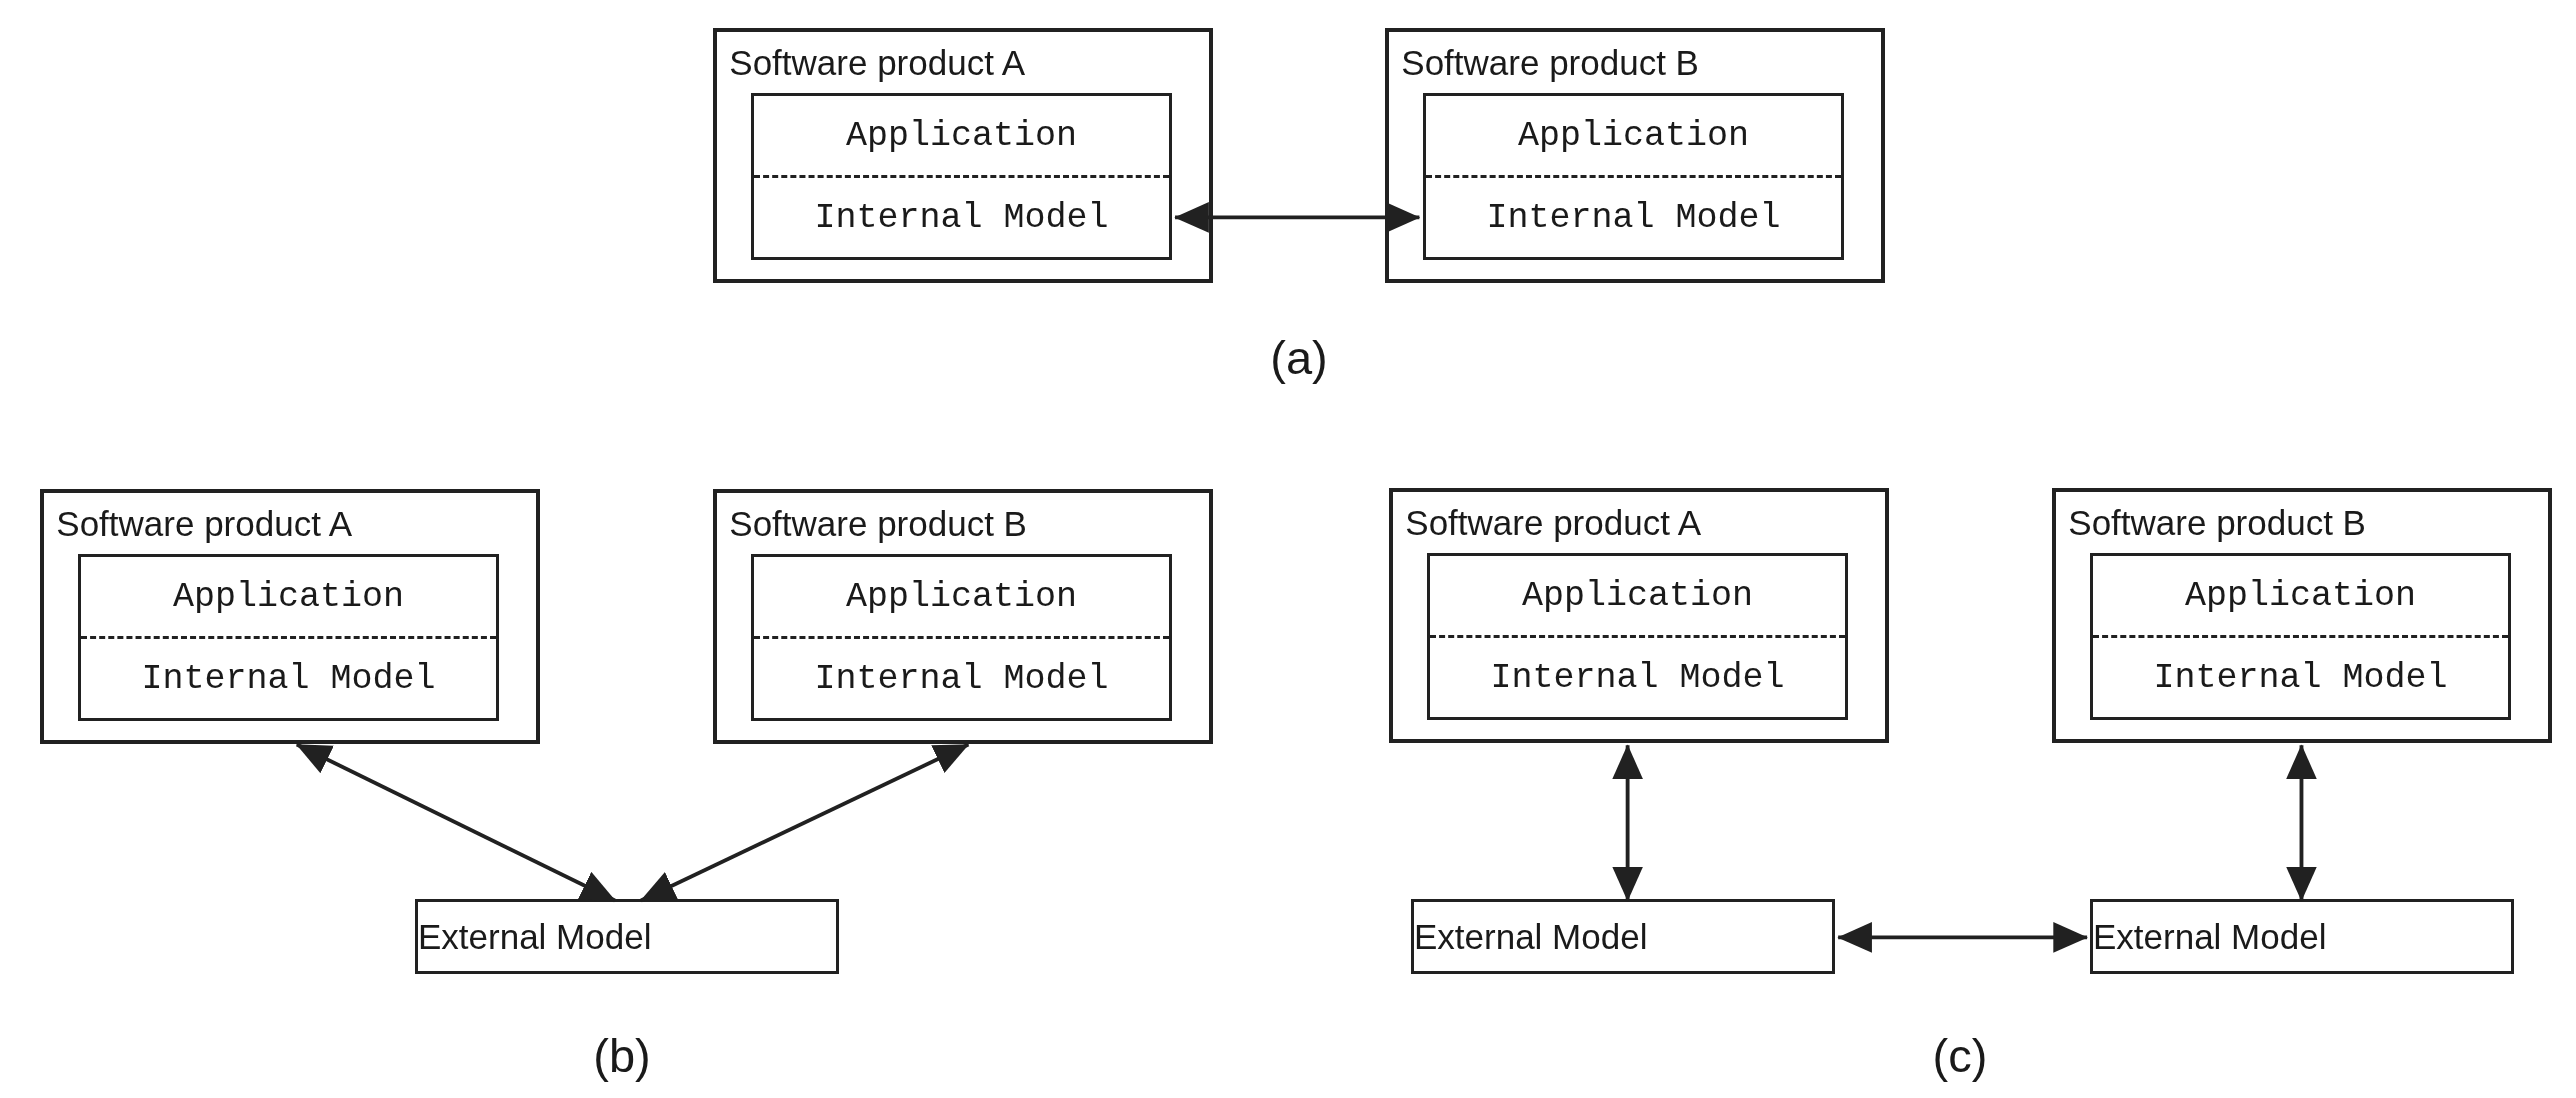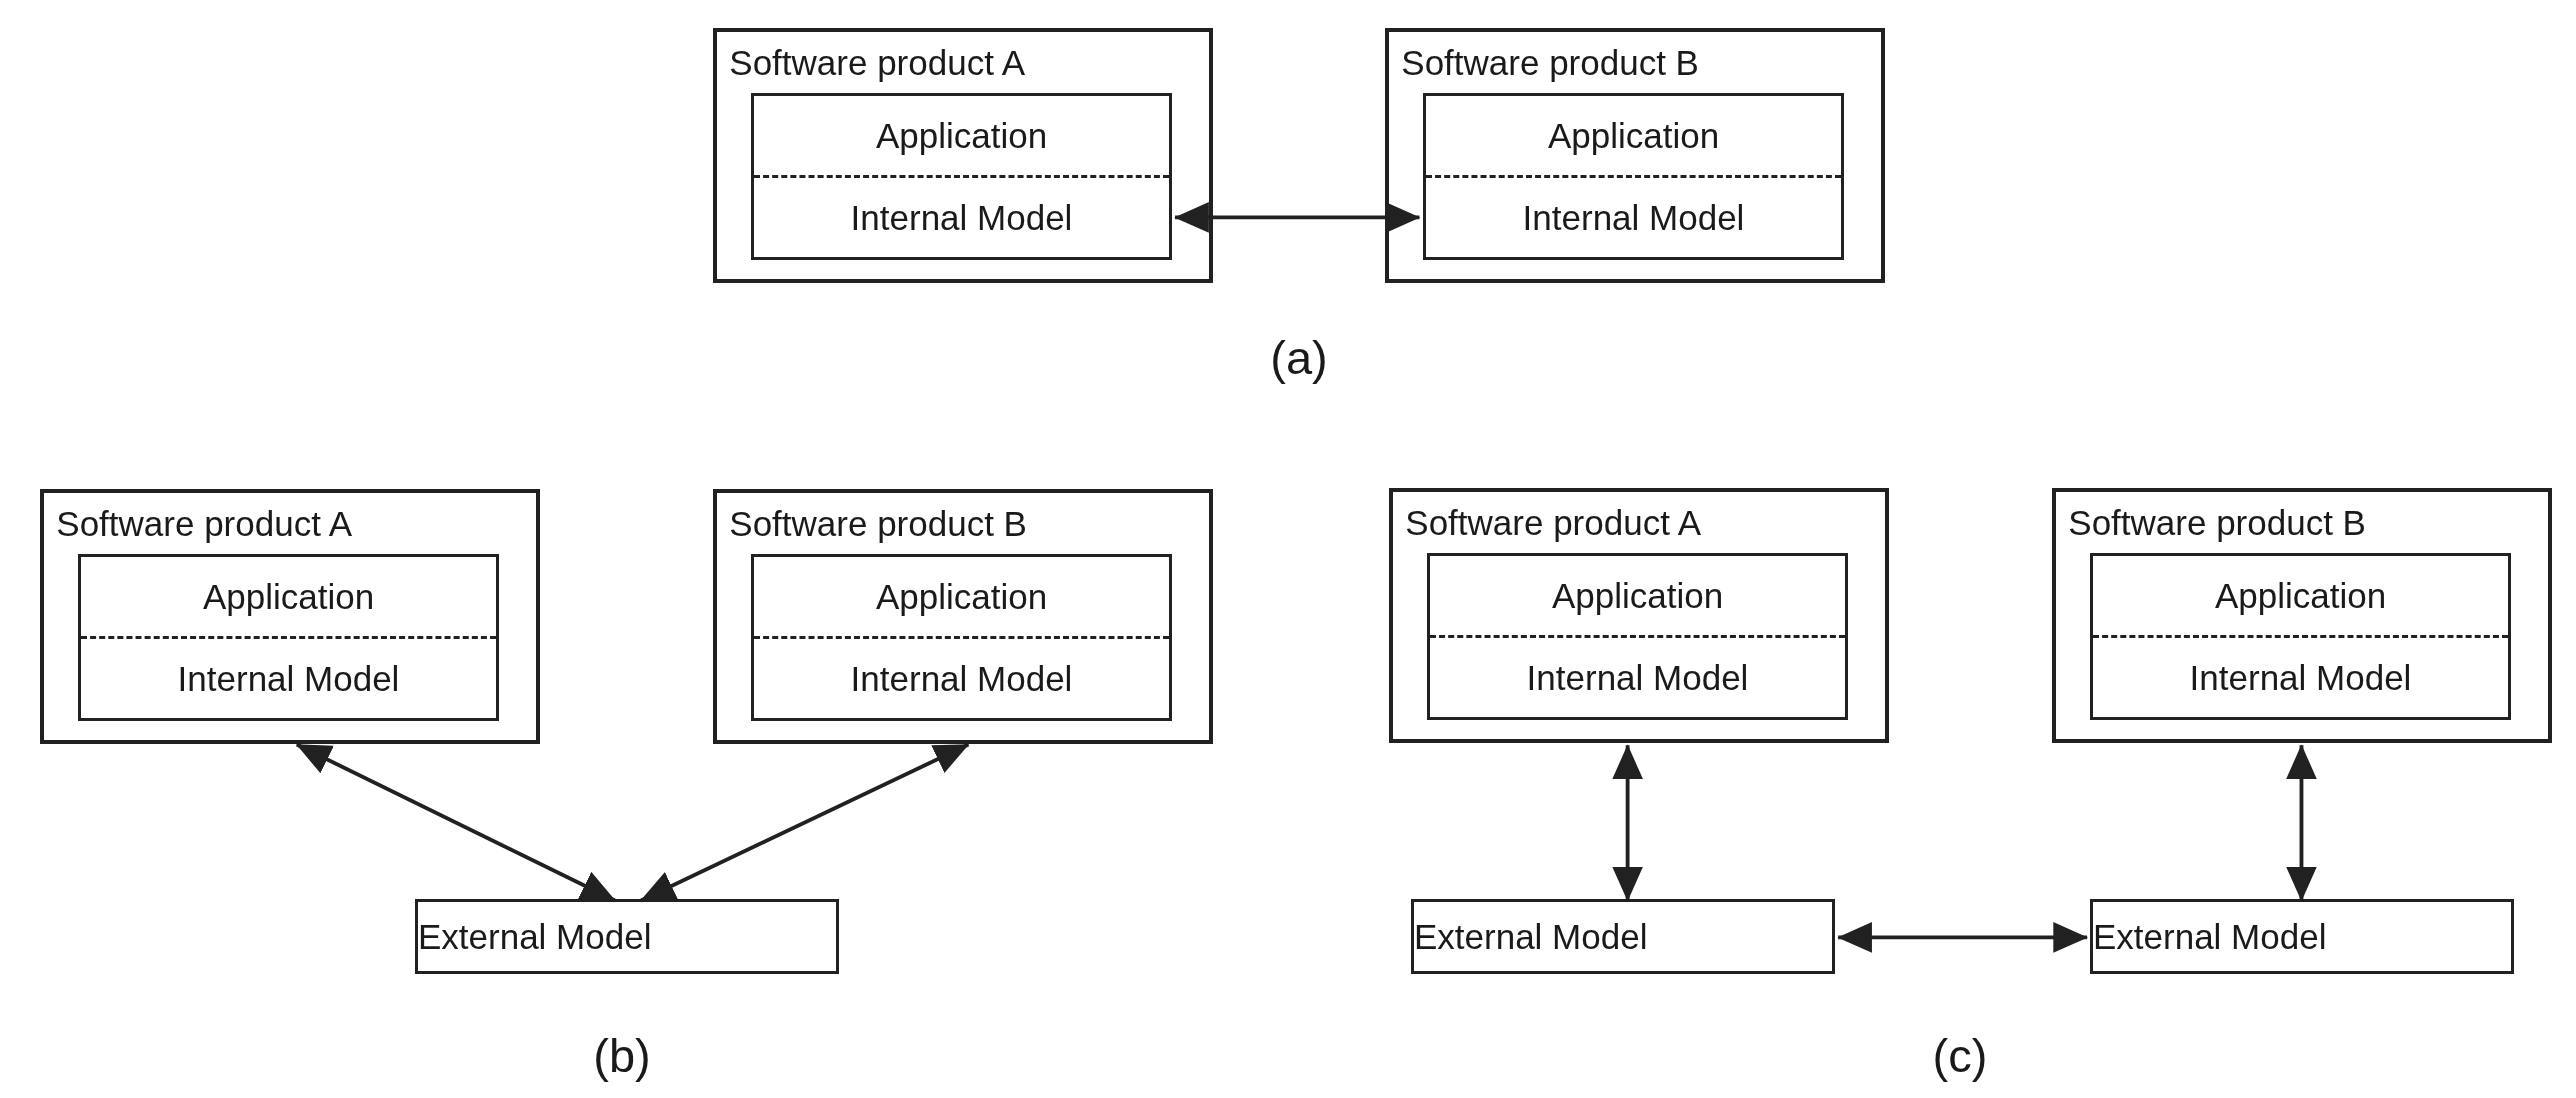--- a/index.html
+++ b/index.html
@@ -38,20 +38,21 @@
     position: absolute;
     left: 34px;
     right: 37px;
     top: 61px;
     bottom: 19px;
     border: 3.8px solid #212121;
     box-sizing: border-box;
     display: flex;
     flex-direction: column;
     background: #ffffff;
+    font-family: Liberation Mono, monospace;
   }
   .half {
     flex: 1;
     display: flex;
     align-items: center;
     justify-content: center;
     font-size: 35px;
     white-space: nowrap;
   }
   .half.top {

